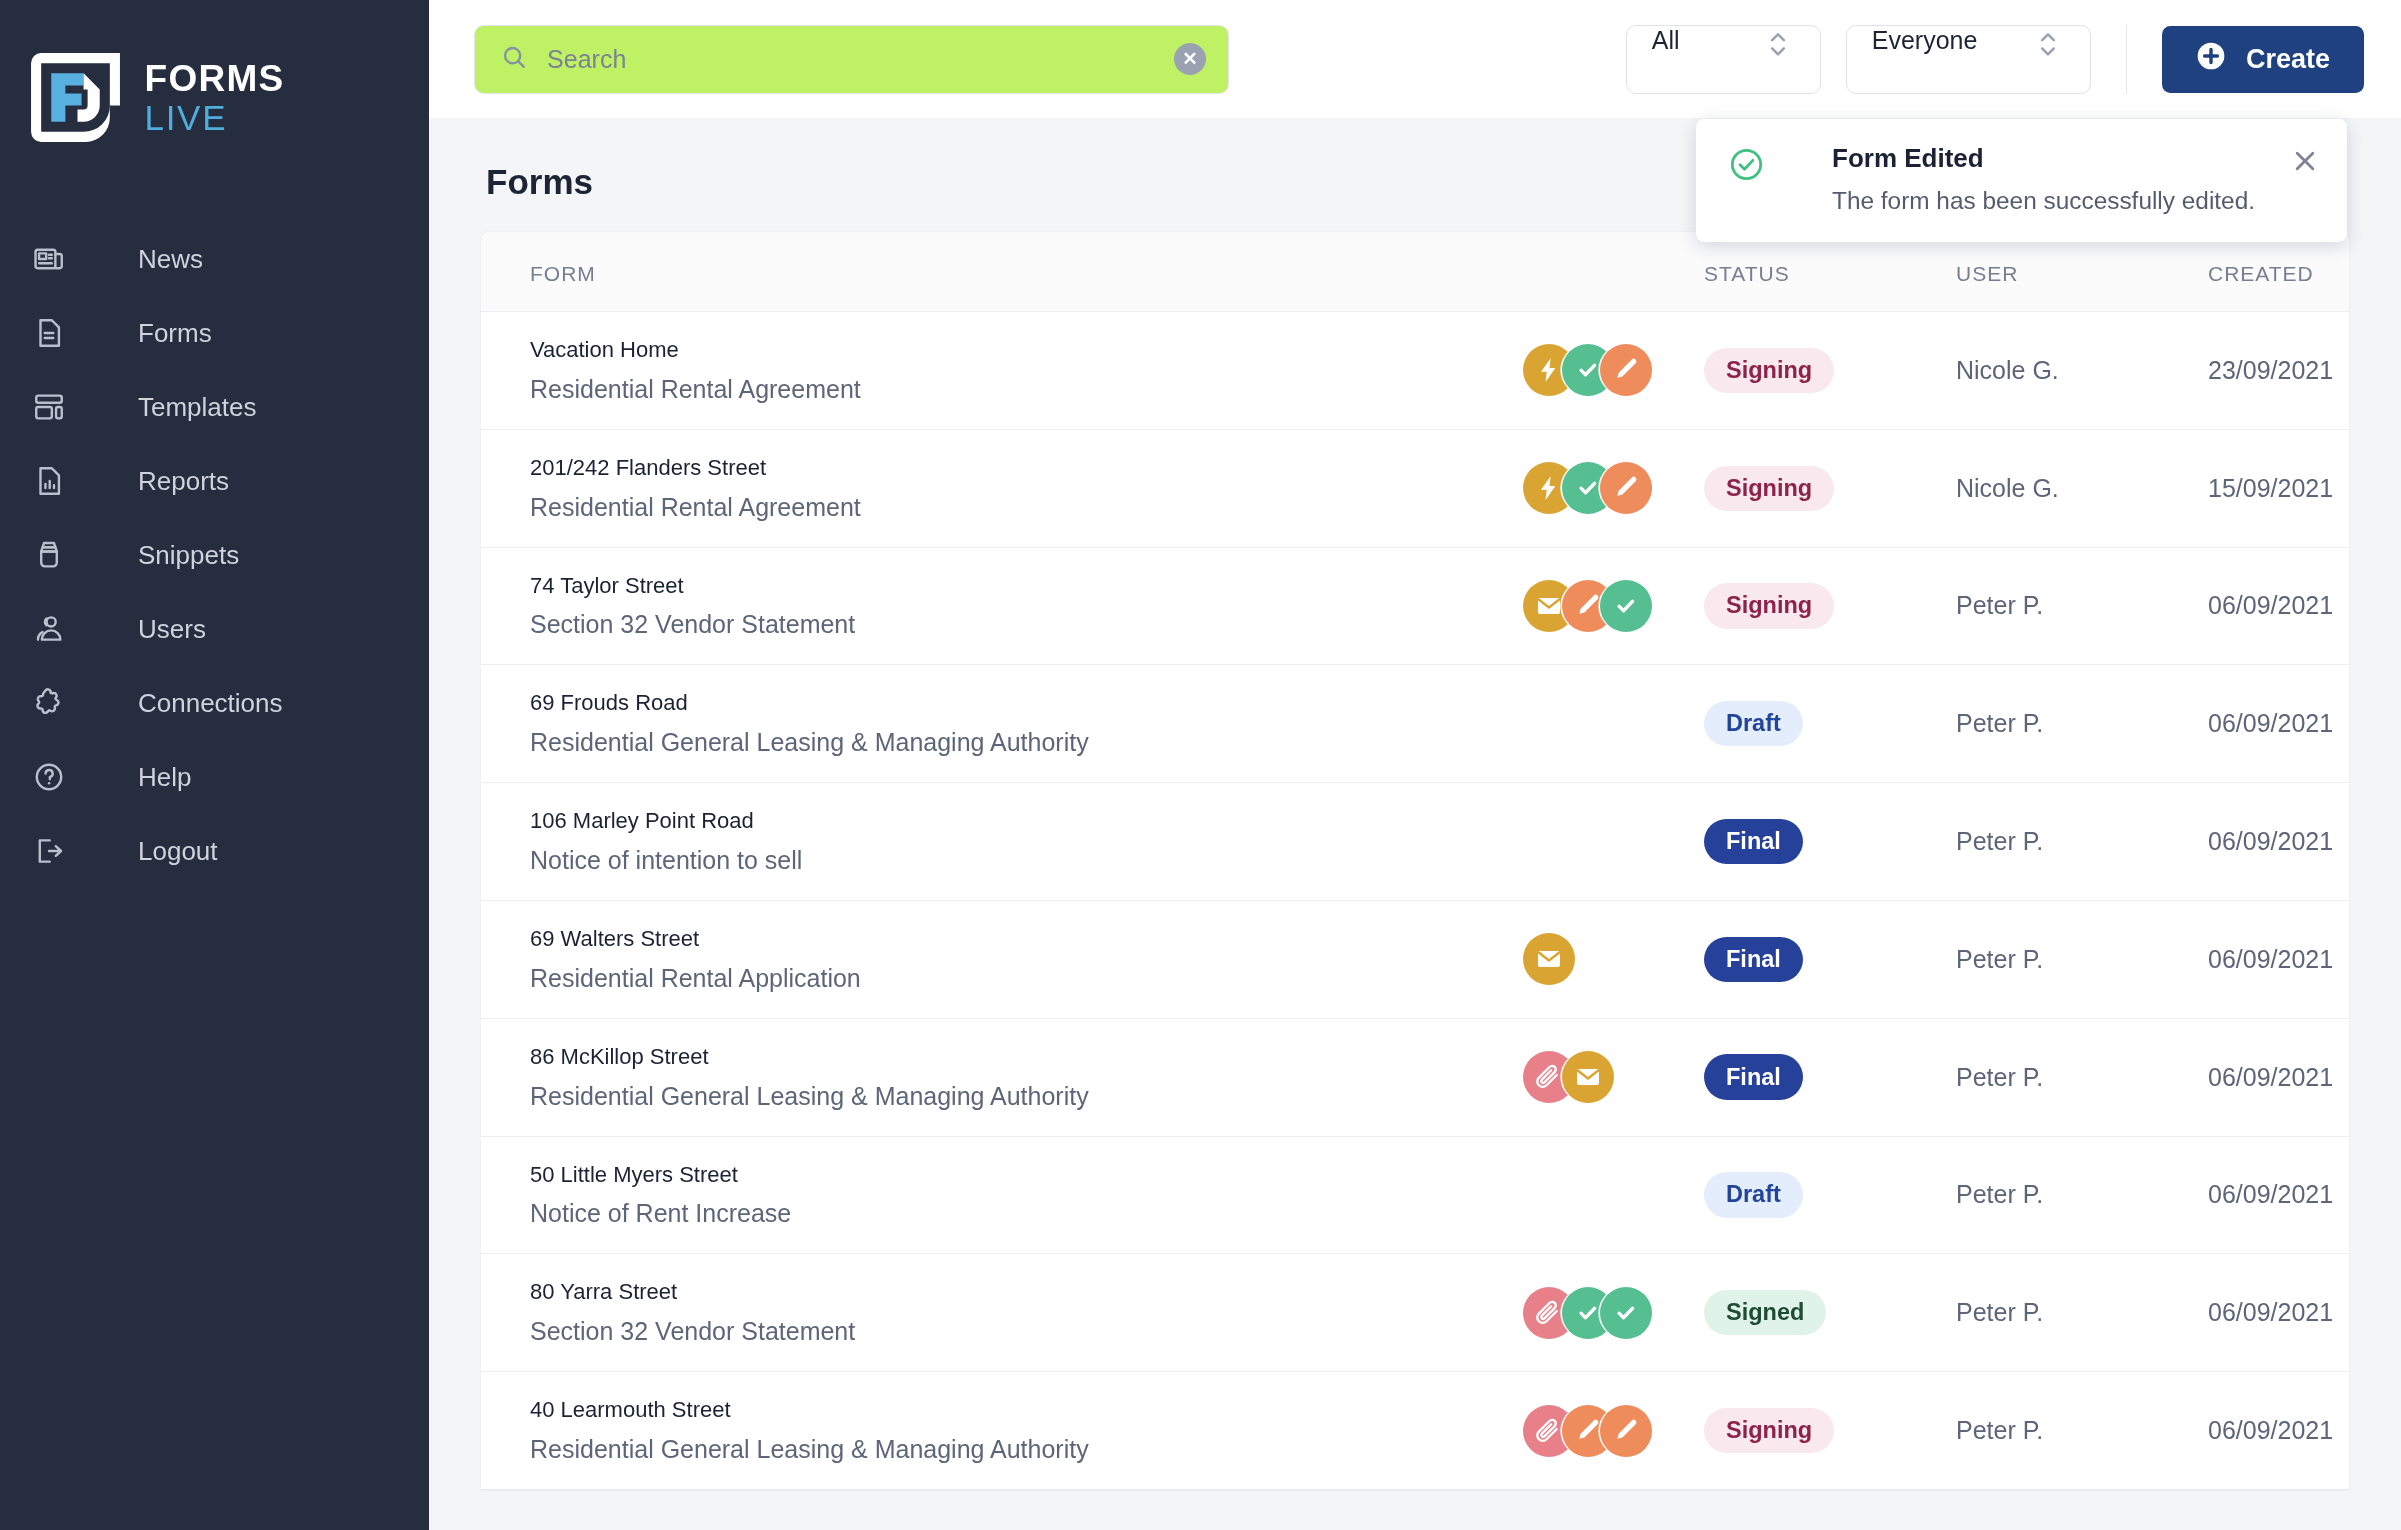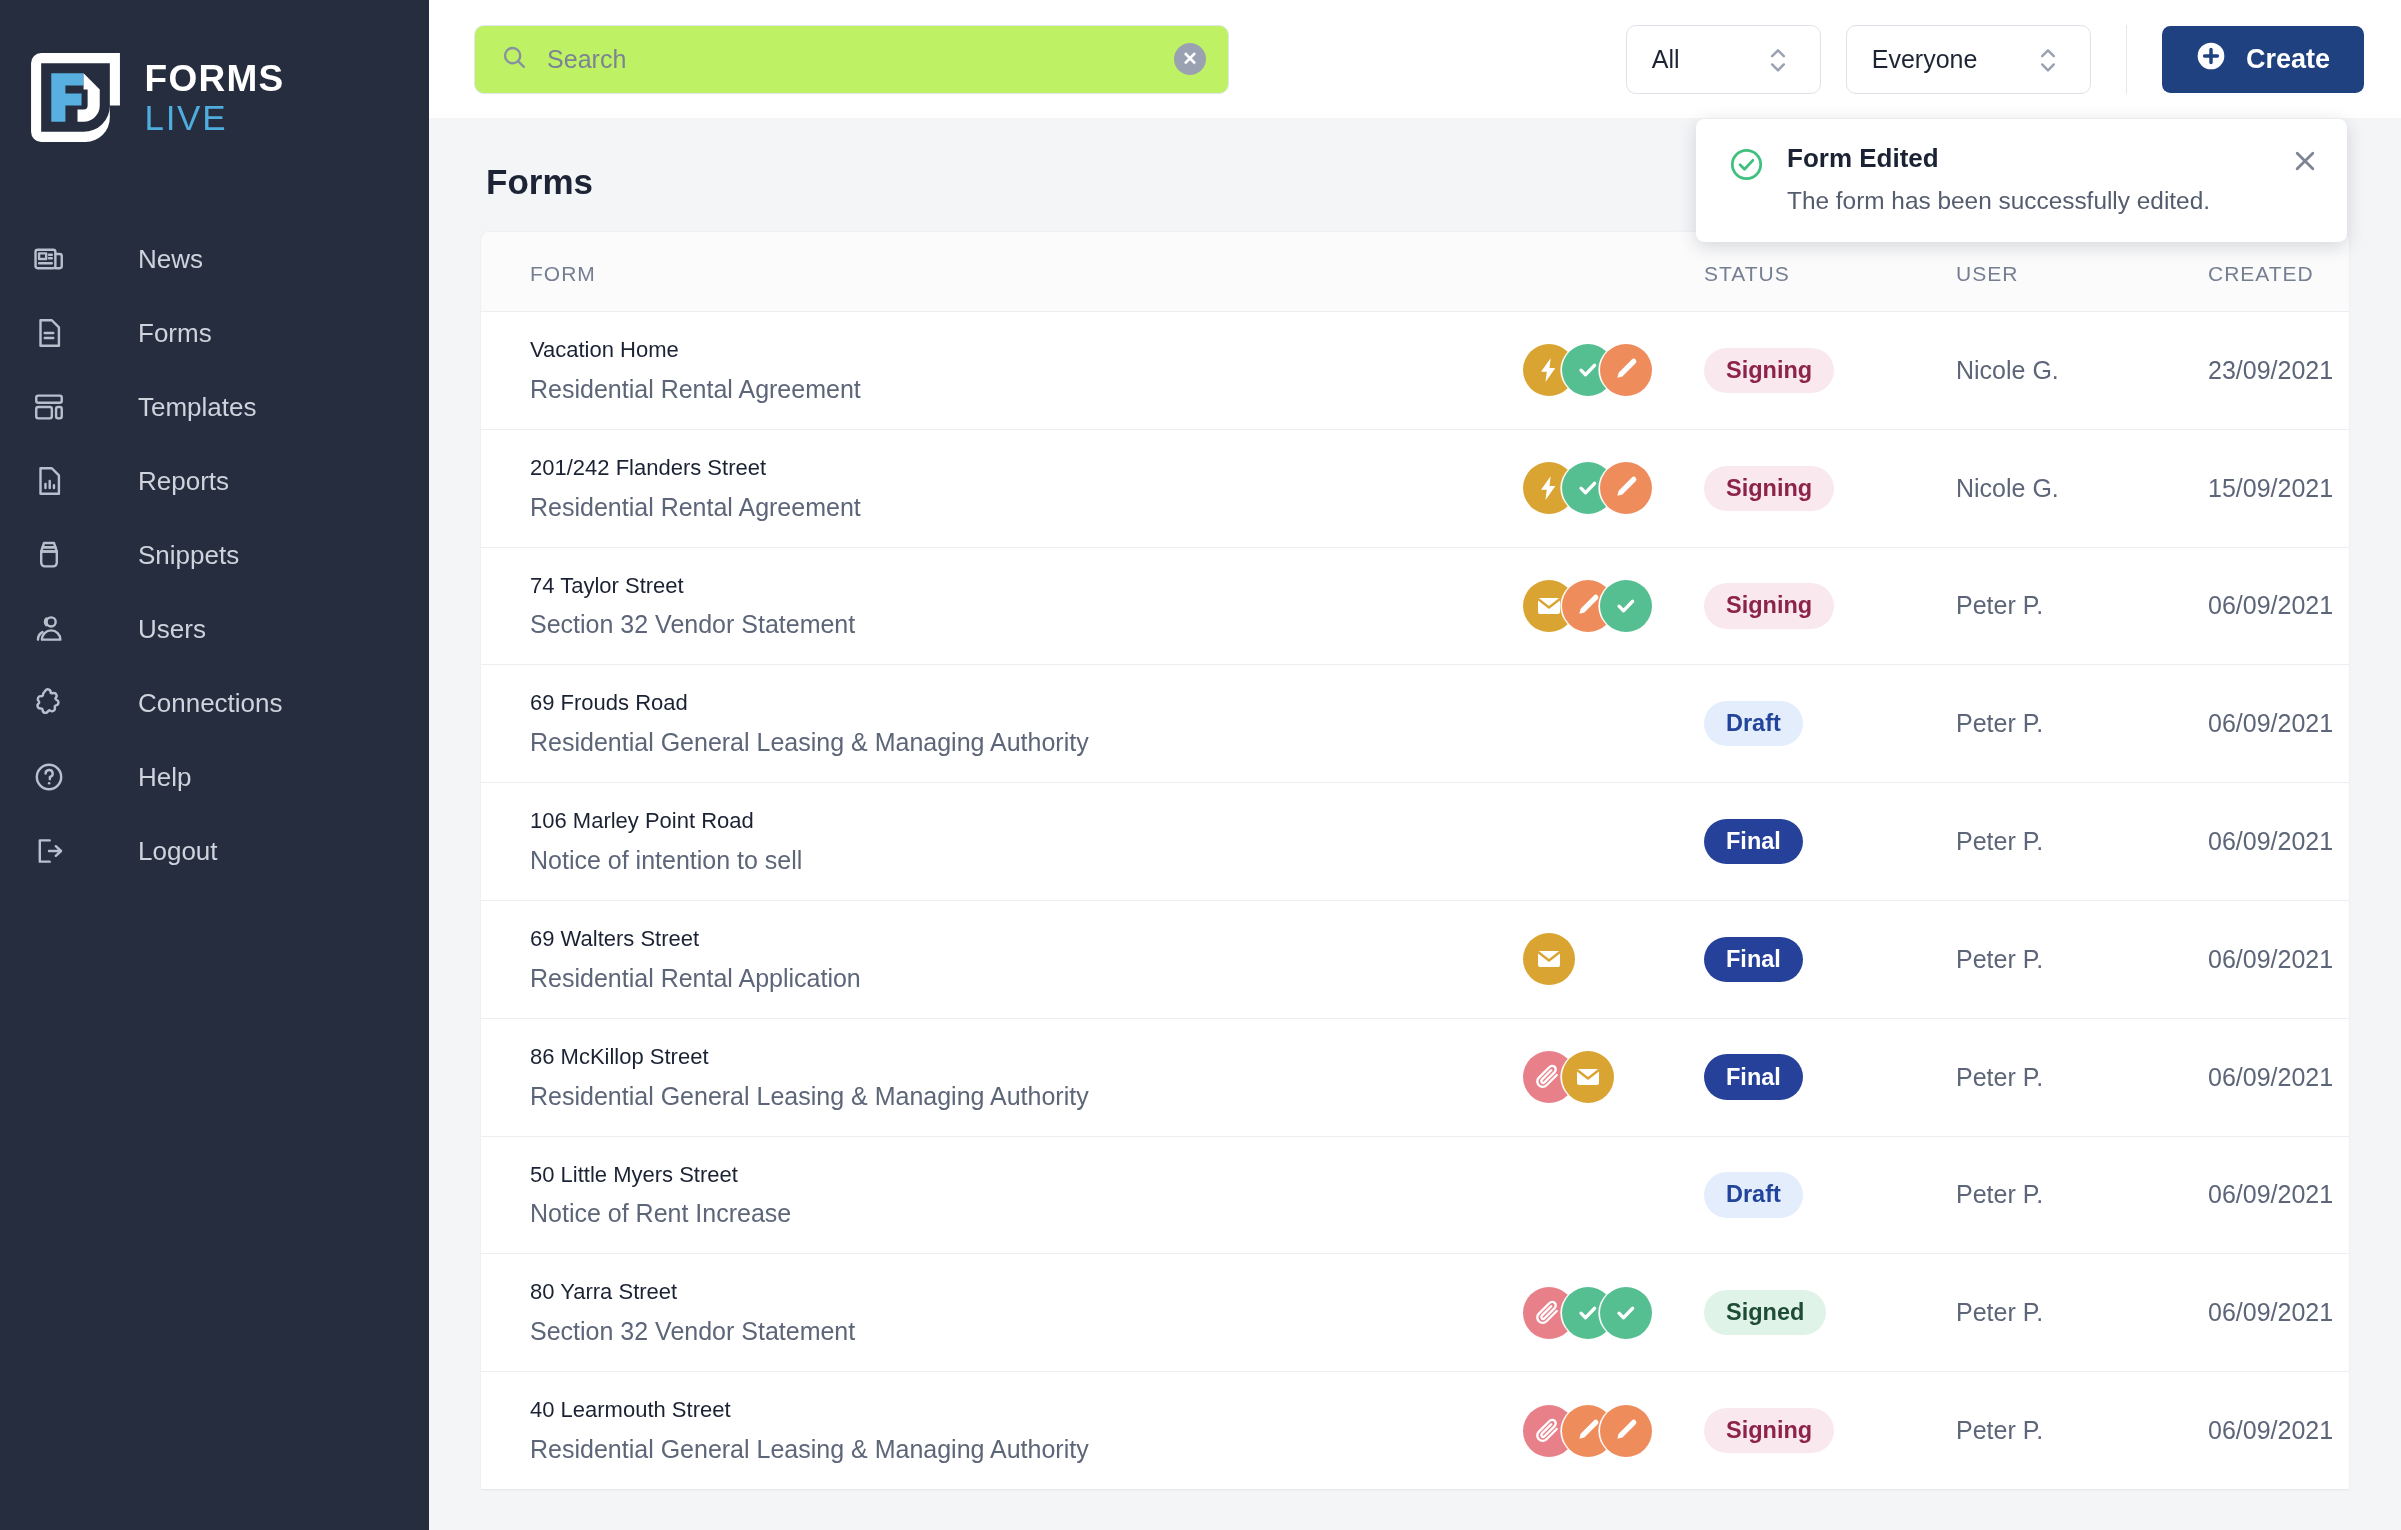--- a/index.html
+++ b/index.html
@@ -65,21 +65,21 @@
   .clear-btn {
     width: 32px; height: 32px; flex: 0 0 32px; border-radius: 50%;
     background: #9aa2b1; color: #ffffff; font-size: 18.5px; font-weight: bold;
     display: flex; align-items: center; justify-content: center;
     cursor: pointer; border: none;
   }
   .spacer { flex: 1 1 auto; }
 
   .select-box {
     height: 69px; border: 1.7px solid #dfe2e8; border-radius: 10px;
-    background: #ffffff; display: flex; align-items: center;
+    background: #ffffff; display: flex; 
     padding: 0 32px 0 25px; gap: 49px; cursor: pointer;
   }
   .select-box.w1 { width: 195px; }
   .select-box.w2 { width: 245px; }
   .select-val { font-size: 25px; color: #1d2434; flex: 1 1 auto; }
   .chev { width: 20px; height: 34px; flex: 0 0 20px; }
 
   .divider-v { width: 1.7px; height: 69px; background: #e3e6eb; margin: 0 10px; }
 
   .create-btn {
@@ -92,21 +92,21 @@
   .create-btn svg { width: 32px; height: 32px; flex: 0 0 32px; }
 
   
   .toast {
     position: absolute; top: 119px; right: 54px;
     width: 651px; min-height: 123px; background: #ffffff;
     border-radius: 8.4px; box-shadow: 0 4.2px 18.5px rgba(20,28,48,.16);
     display: flex; padding: 23.5px 25px 25px 32px; gap: 22px; z-index: 20;
   }
   .toast-icon { width: 37px; height: 37px; flex: 0 0 37px; margin-top: 3.4px; }
-  .toast-body { flex: 1 1 auto; }
+  .toast-body { flex: 1 1 auto; margin-left: 45px; }
   .toast-title { font-size: 26px; font-weight: bold; color: #1b2233; }
   .toast-msg { font-size: 24.4px; color: #545c6e; margin-top: 13.4px; }
   .toast-close {
     width: 34px; height: 34px; flex: 0 0 34px; border: none; background: none;
     cursor: pointer; margin-top: 1.7px;
   }
 
   
   .content { flex: 1 1 auto; padding: 44px 52px 0 52px; overflow: hidden; }
   .page-title { font-size: 35px; color: #1c2435; margin: 0 0 30px 5px; }

